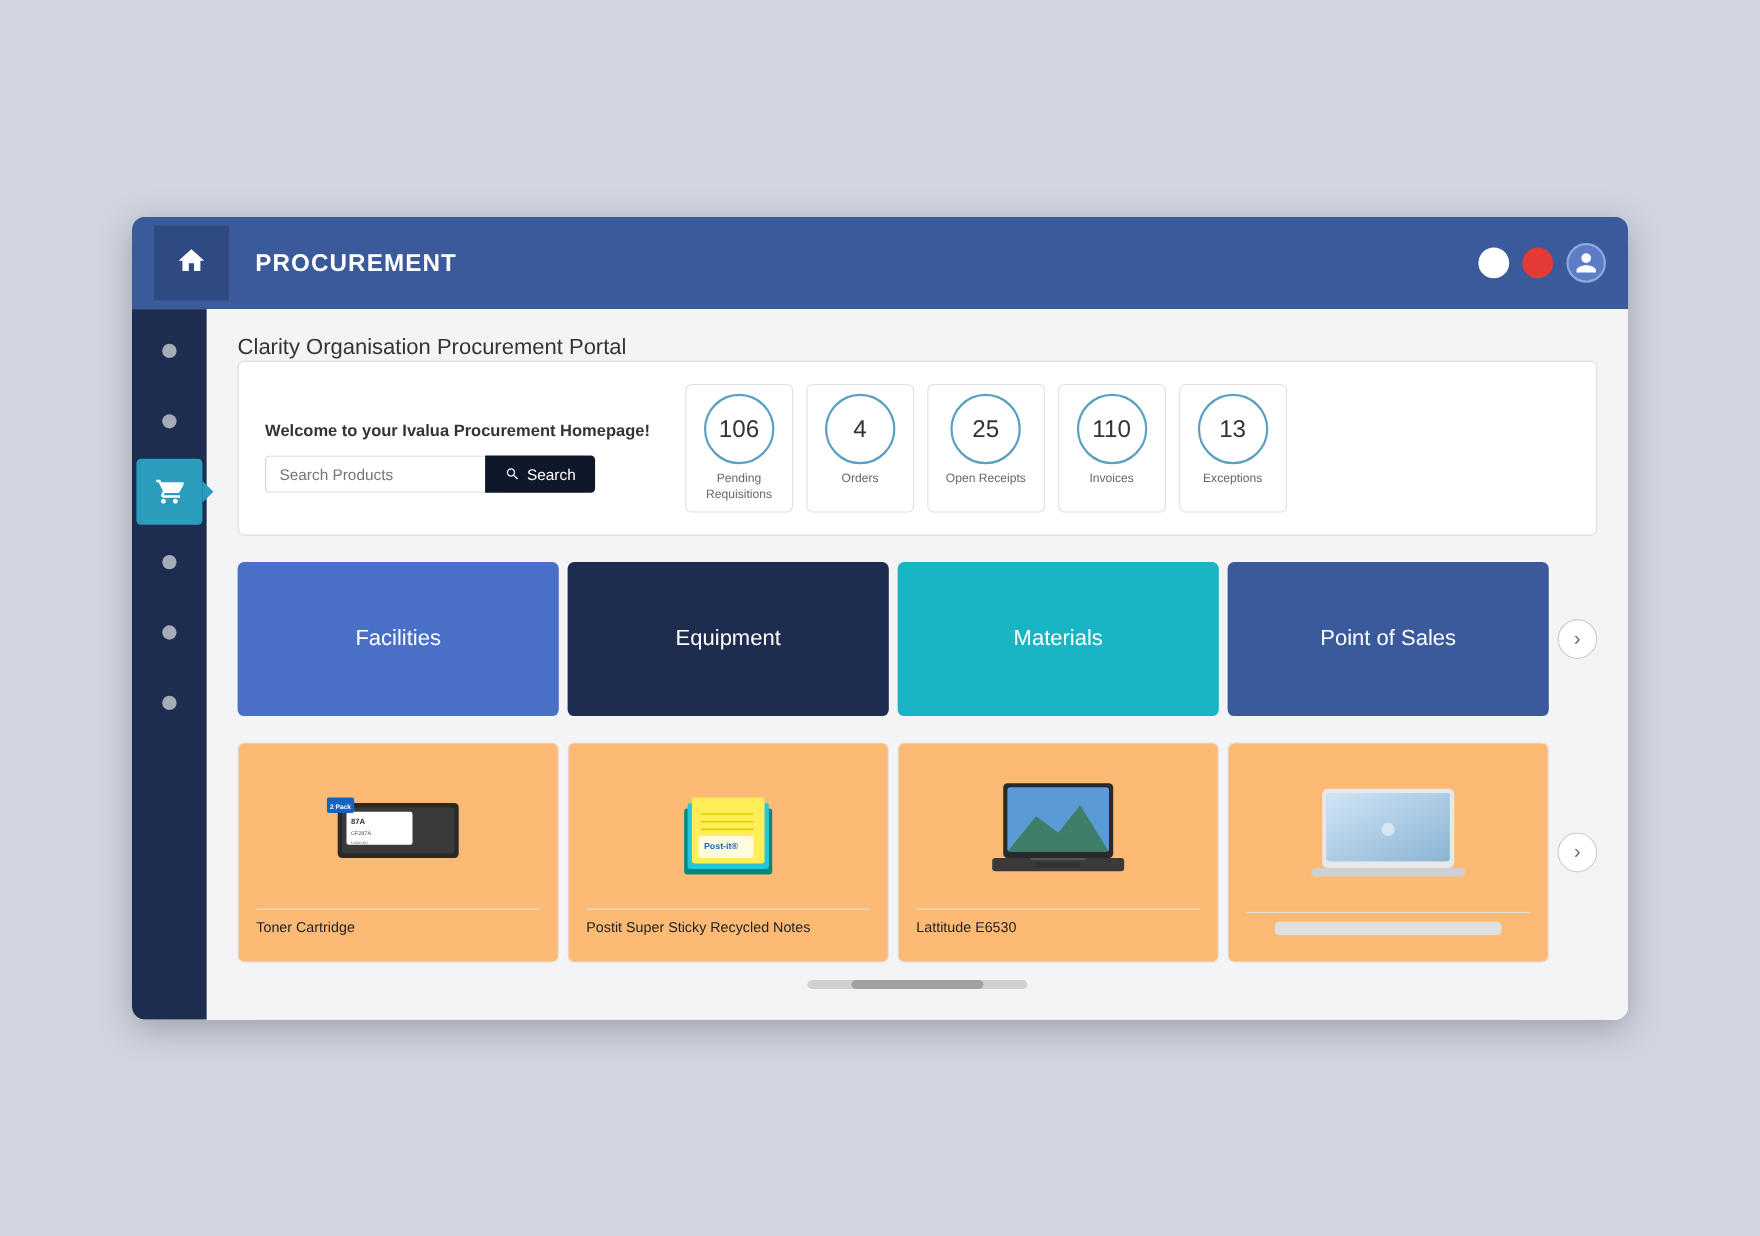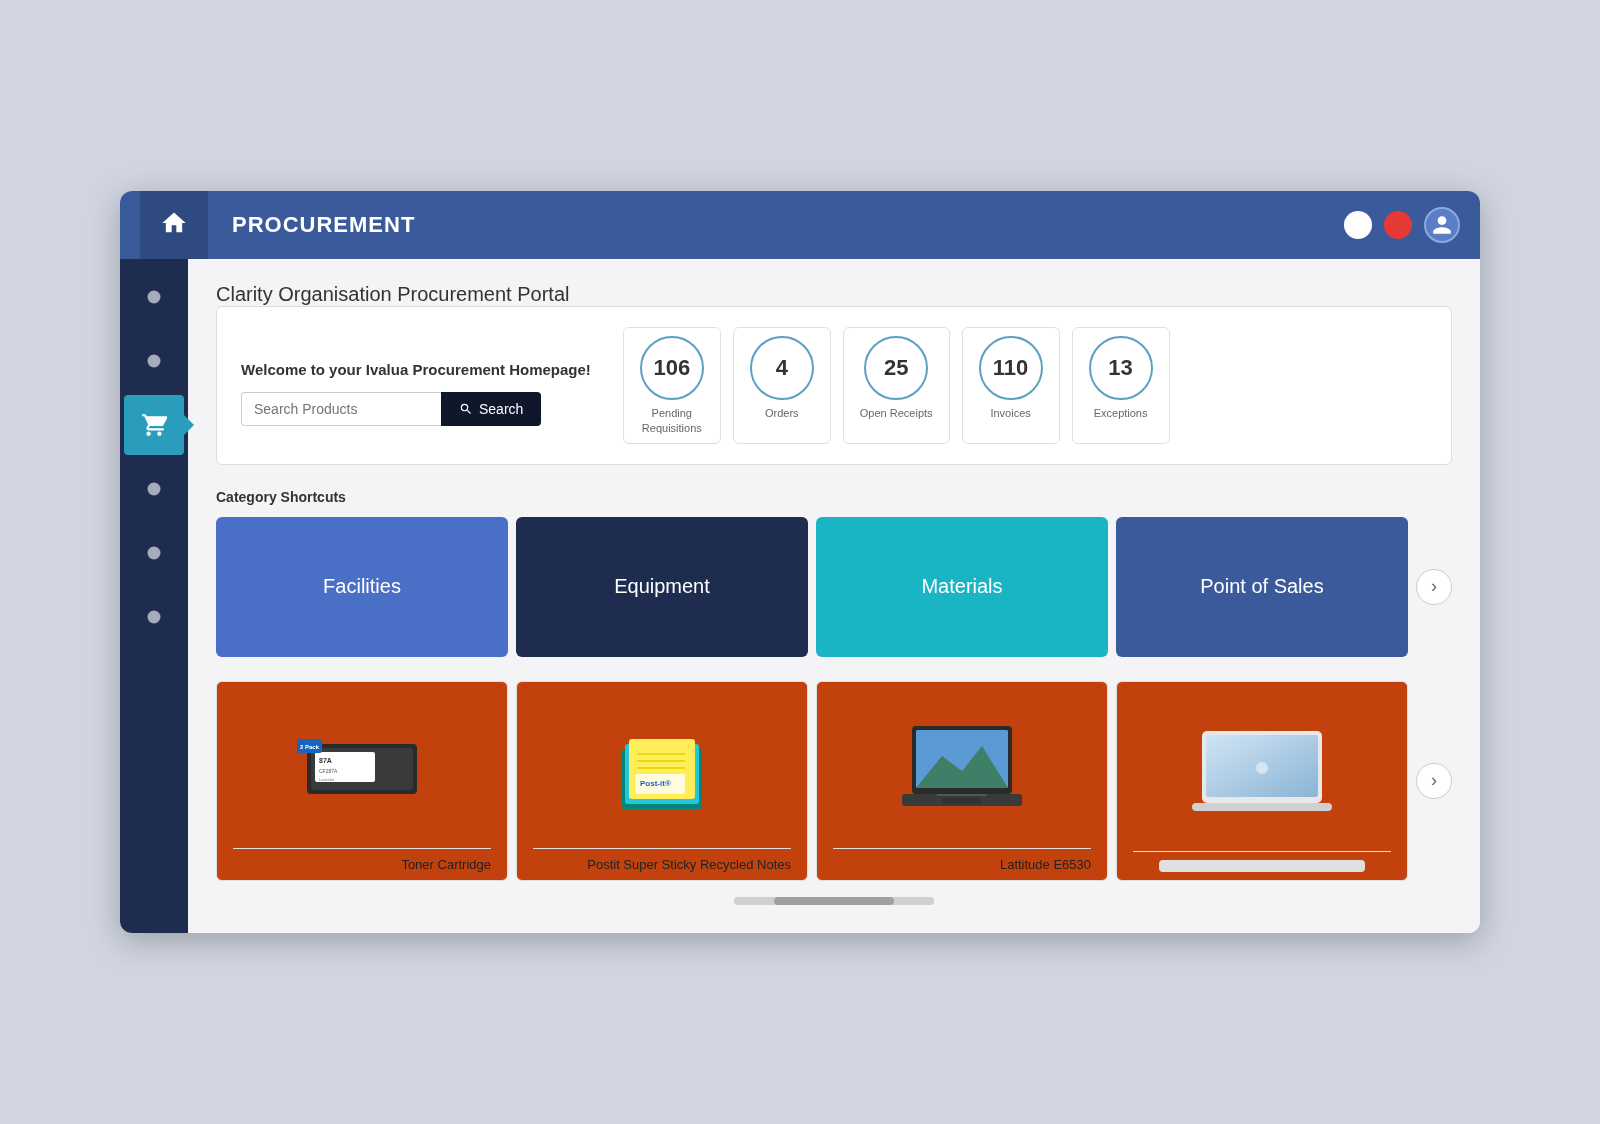--- a/index.html
+++ b/index.html
@@ -18,21 +18,21 @@
       border-radius: 12px;
       box-shadow: 0 8px 32px rgba(0,0,0,0.25);
       overflow: hidden;
     }
 
     
     .top-bar {
       background: #3a5a9c;
       display: flex;
       align-items: center;
-      height: 68px;
+      height: 84px;
       padding: 17px 20px;
     }
     .top-bar-home {
       width: 68px;
       height: 68px;
       background: #2e4a80;
       display: flex;
       align-items: center;
       justify-content: center;
       cursor: pointer;
@@ -182,21 +182,21 @@
       cursor: pointer;
     }
     .stat-circle {
       width: 64px; height: 64px;
       border-radius: 50%;
       border: 2px solid #5aa0c0;
       display: flex;
       align-items: center;
       justify-content: center;
       font-size: 22px;
-      font-weight: bold;
+      font-weight: normal;
       color: #333;
       margin-bottom: 6px;
     }
     .stat-label {
       font-size: 11px;
       color: #666;
       text-align: center;
       line-height: 1.3;
     }
 
@@ -246,31 +246,30 @@
     }
 
     
     .items-grid {
       display: flex;
       gap: 8px;
       align-items: center;
     }
     .item-card {
       flex: 1;
-      background: #c2410c;
+      background: #fdba74;
       border: 1px solid #e0e0e0;
       border-radius: 6px;
-      padding: 20px 16px 8px;
+      padding: 20px 16px 24px;
       cursor: pointer;
       min-height: 200px;
       display: flex;
       flex-direction: column;
       align-items: center;
       justify-content: space-between;
-      text-align: right;
     }
     .item-image-area {
       flex: 1;
       display: flex;
       align-items: center;
       justify-content: center;
       width: 100%;
     }
     .item-divider {
       width: 100%;
@@ -416,21 +415,20 @@
           </div>
           <div class="stat-card">
             <div class="stat-circle">
               <span>13</span>
             </div>
             <div class="stat-label">Exceptions</div>
           </div>
         </div>
       </div>
 
-      <div class="section-title">Category Shortcuts</div>
       <div class="category-grid">
         <div class="category-card cat-facilities">
           <span>Facilities</span>
         </div>
         <div class="category-card cat-equipment">
           <span>Equipment</span>
         </div>
         <div class="category-card cat-materials">
           <span>Materials</span>
         </div>

